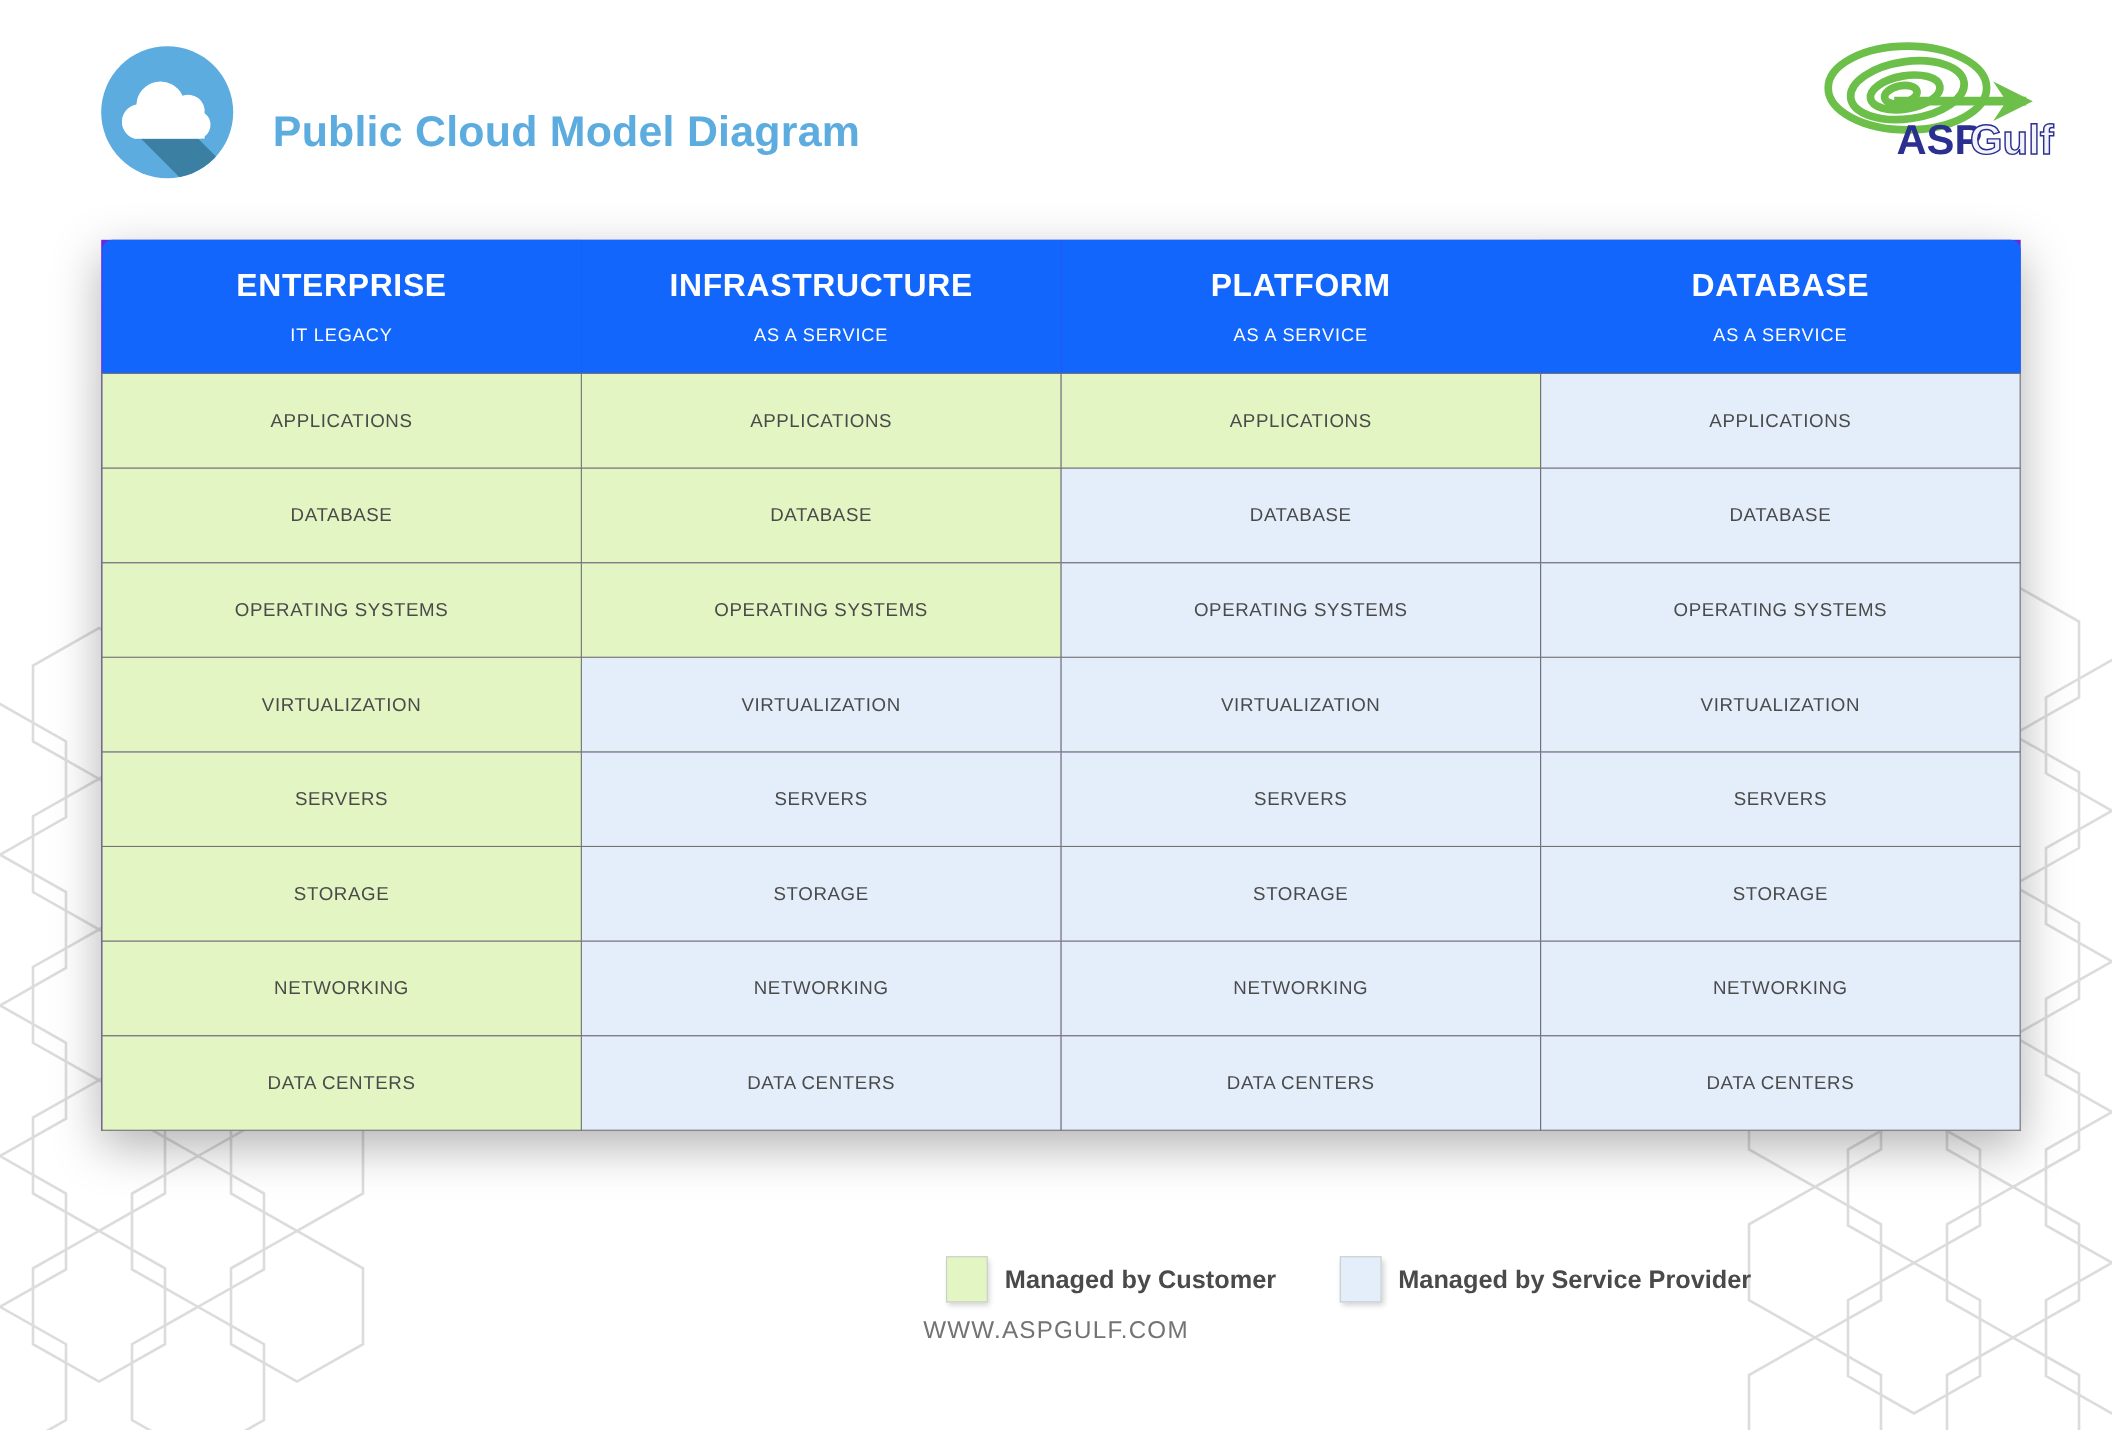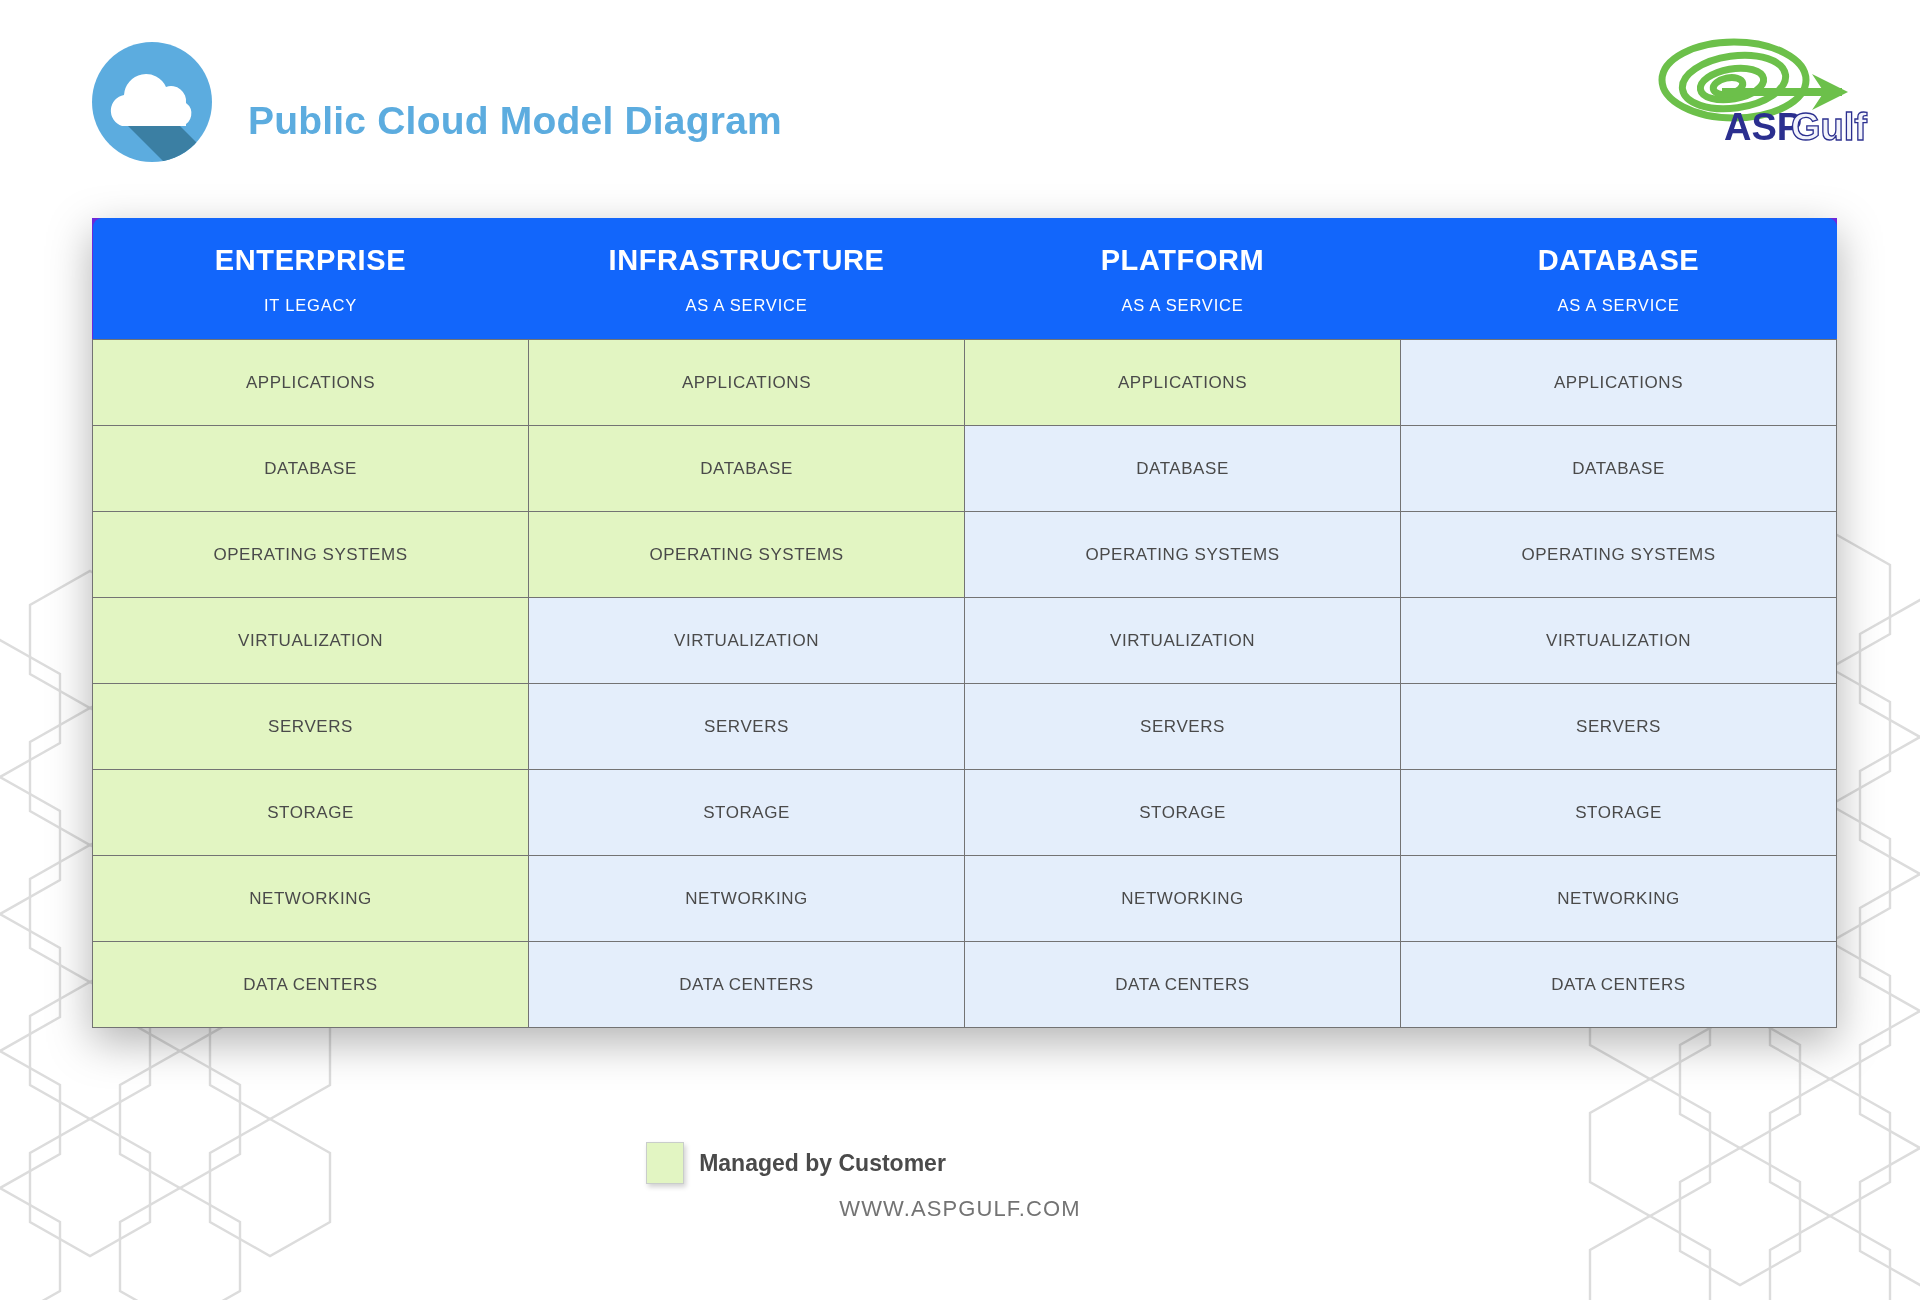--- a/index.html
+++ b/index.html
@@ -107,21 +107,21 @@
   .cell-customer { background: #e2f5c2; }
   .cell-provider { background: #e4eefb; }
 
   
   .legend-bar {
     position: absolute;
     top: 1142px;
     left: 0;
     width: 1592px;
     display: flex;
-    justify-content: center;
+    justify-content: flex-end;
     align-items: center;
     gap: 58px;
     z-index: 3;
   }
   .legend-item {
     display: flex;
     align-items: center;
     gap: 15px;
   }
   .legend-swatch {
@@ -310,15 +310,19 @@
         </tr>
       </tbody>
   </table>
 </div>
 
 <div class="legend-bar">
   <div class="legend-item">
     <span class="legend-swatch cell-customer"></span>
     <span class="legend-label">Managed by Customer</span>
   </div>
+  <div class="legend-item">
+    <span class="legend-swatch cell-provider"></span>
+    <span class="legend-label">Managed by Service Provider</span>
+  </div>
 </div>
 
 <div class="site-url">WWW.ASPGULF.COM</div>
 
 </body></html>

